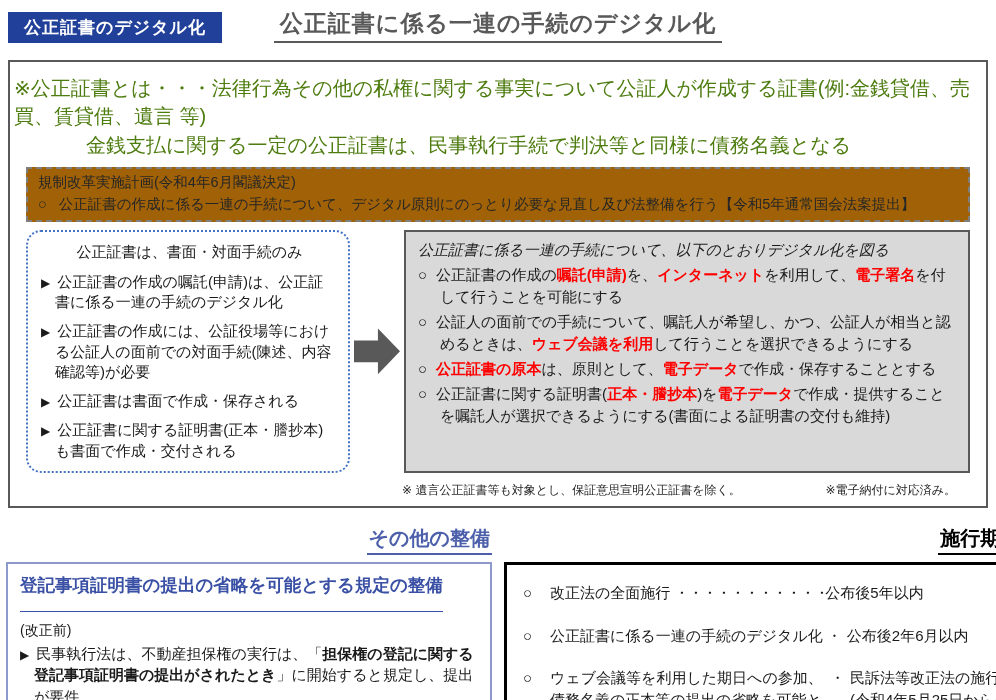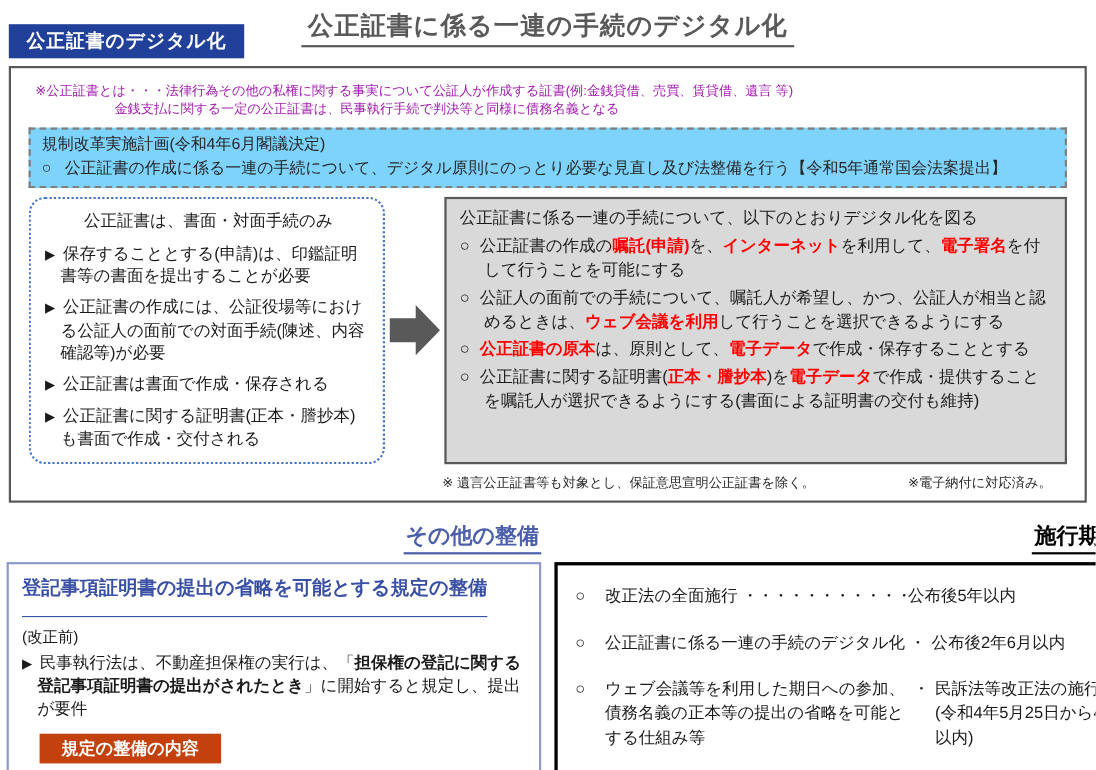--- a/index.html
+++ b/index.html
@@ -2,37 +2,37 @@
 <html><head>
 <meta charset="utf-8">
 <style>
   * { margin: 0; padding: 0; box-sizing: border-box; }
   html, body { width: 996px; height: 700px; background: #fff; overflow: hidden; }
   body { font-family: "Liberation Sans", "DejaVu Sans", sans-serif; color: #1a1a1a; }
 
   
   .header { position: relative; height: 50px; }
   .doc-badge {
-    position: absolute; left: 8px; top: 22px;
+    position: absolute; left: 8px; top: 12px;
     background: #21409A; color: #fff; font-weight: bold;
     font-size: 17px; padding: 4px 16px; letter-spacing: 1px;
   }
   .title-wrap { text-align: center; padding-top: 8px; }
   .page-title {
     display: inline-block; font-size: 23px; font-weight: bold; color: #595959;
     border-bottom: 2.5px solid #595959; padding: 0 6px 2px; letter-spacing: 1px;
   }
 
   
   .overview { margin: 10px 8px 0; border: 2px solid #595959; padding: 8px 0 5px; }
-  .definition { font-size: 12px; line-height: 1.42; margin: 4px 22px 8px; color: #a21caf; }
+  .definition { font-size: 20px; line-height: 1.42; margin: 4px 4px 8px; color: #4d7c0f; }
   .definition .l2 { padding-left: 72px; }
 
   .plan-box {
-    margin: 0 16px 8px; border: 2px dashed #7F7F7F; background: #7dd3fc;
+    margin: 0 16px 8px; border: 2px dashed #7F7F7F; background: #a16207;
     padding: 3px 10px 4px; font-size: 14.5px; line-height: 1.5; color: #262626;
   }
   .plan-item .marker { margin-right: 12px; }
 
   .main-row { display: flex; margin: 6px 16px 0; align-items: stretch; }
 
   .current-box {
     width: 324px; flex: none;
     border: 2px dotted #4472C4; border-radius: 15px;
     padding: 10px 10px 10px 13px; font-size: 15px; line-height: 1.35; color: #1a1a1a;
@@ -44,21 +44,21 @@
   .arrow-cell { width: 54px; flex: none; display: flex; align-items: center; justify-content: center; }
   .block-arrow {
     width: 46px; height: 52px; background: #595959;
     clip-path: polygon(0% 29%, 52% 29%, 52% 6%, 100% 50%, 52% 94%, 52% 71%, 0% 71%);
   }
 
   .digital-box {
     flex: 1; background: #D9D9D9; border: 2px solid #595959;
     padding: 7px 12px 9px; font-size: 15px; line-height: 1.47; color: #1a1a1a;
   }
-  .digital-box .box-title { margin-bottom: 3px; }
+  .digital-box .box-title { margin-bottom: 3px; font-style: italic; }
   .circ-item { padding-left: 22px; text-indent: -22px; margin-top: 3px; }
   .circ-item .marker { margin-right: 9px; }
   .c-red { color: #FF0000; font-weight: bold; }
   .b { font-weight: bold; }
 
   .footnotes { display: flex; margin: 9px 30px 2px 392px; justify-content: space-between; font-size: 12px; color: #262626; }
 
   
   .bottom { display: flex; margin-top: 17px; padding: 0 6px; gap: 12px; }
   .col-left { width: 486px; flex: none; }
@@ -109,21 +109,21 @@
     <div>規制改革実施計画(令和4年6月閣議決定)</div>
     <div class="plan-item">
       <span class="marker">○</span><span>公正証書の作成に係る一連の手続について、デジタル原則にのっとり必要な見直し及び法整備を行う【令和5年通常国会法案提出】</span>
     </div>
   </div>
 
   <div class="main-row">
     <div class="current-box">
       <div class="box-title">公正証書は、書面・対面手続のみ</div>
       <div class="tri-item">
-        <span class="marker">▶</span><span>保存することとする(申請)は、印鑑証明書等の書面を提出することが必要</span>
+        <span class="marker">▶</span><span>公正証書の作成の嘱託(申請)は、公正証書に係る一連の手続のデジタル化</span>
       </div>
       <div class="tri-item">
         <span class="marker">▶</span><span>公正証書の作成には、公証役場等における公証人の面前での対面手続(陳述、内容確認等)が必要</span>
       </div>
       <div class="tri-item">
         <span class="marker">▶</span><span>公正証書は書面で作成・保存される</span>
       </div>
       <div class="tri-item">
         <span class="marker">▶</span><span>公正証書に関する証明書(正本・謄抄本)も書面で作成・交付される</span>
       </div>

